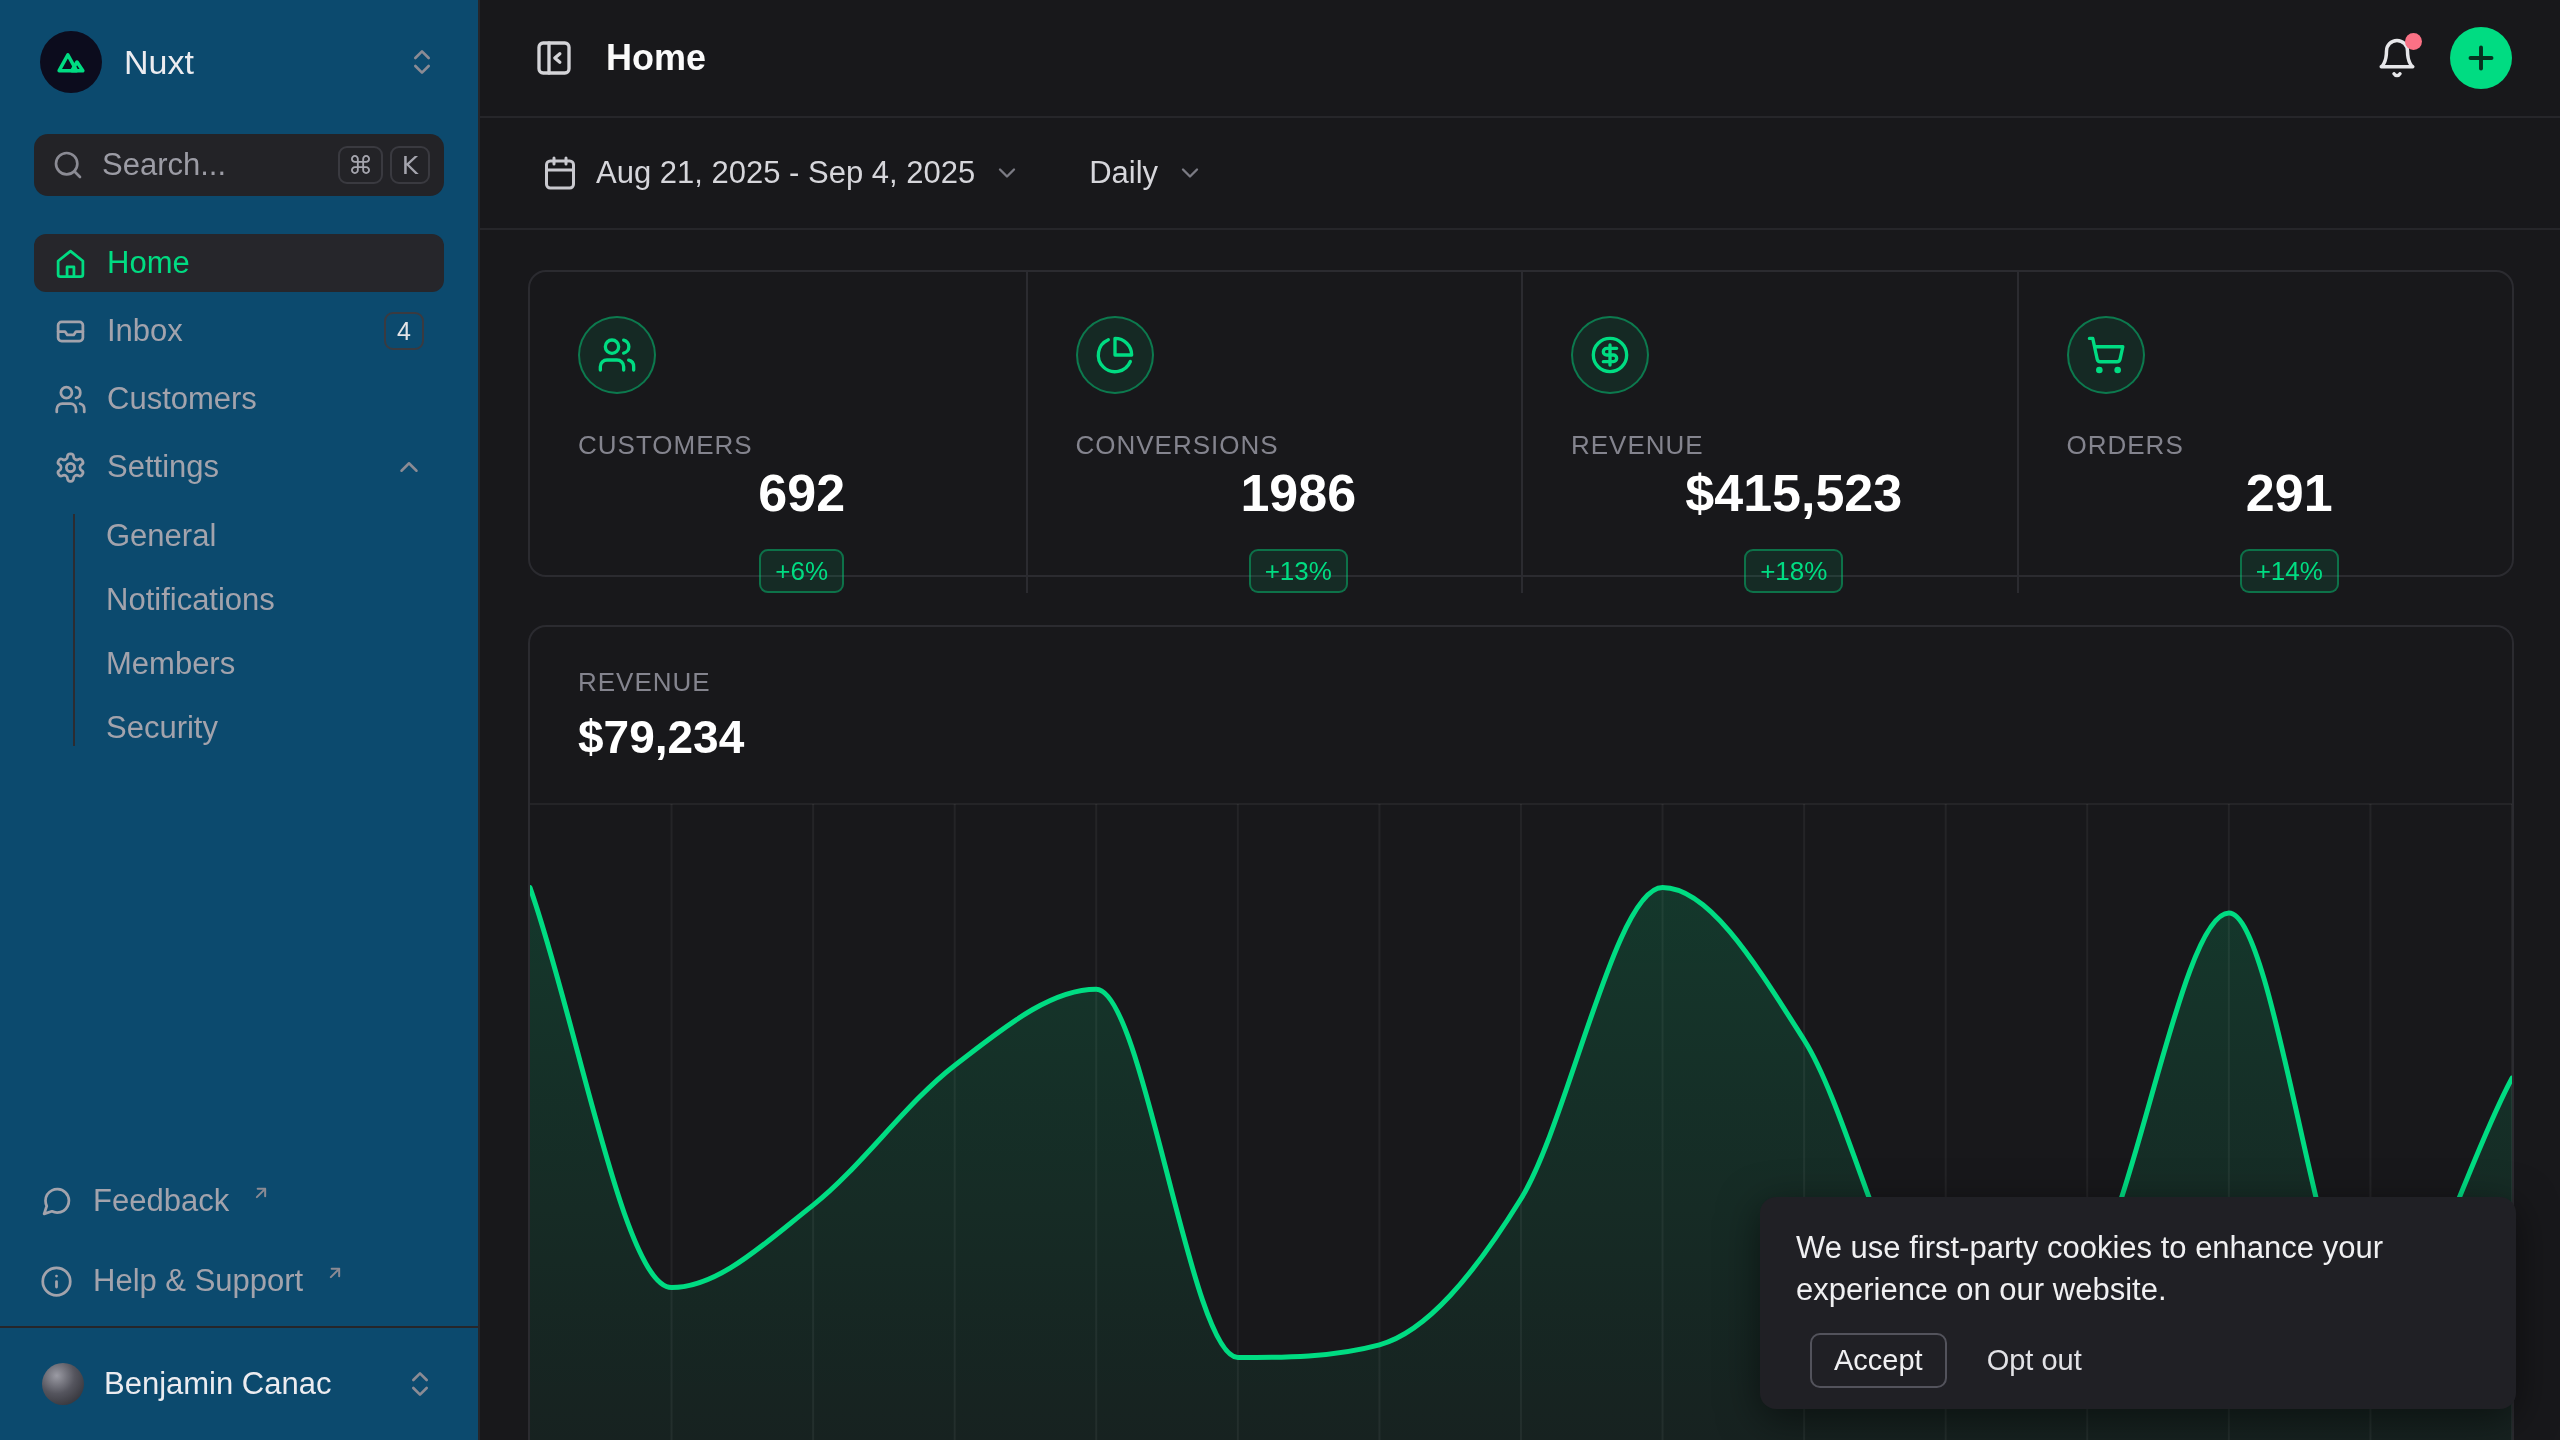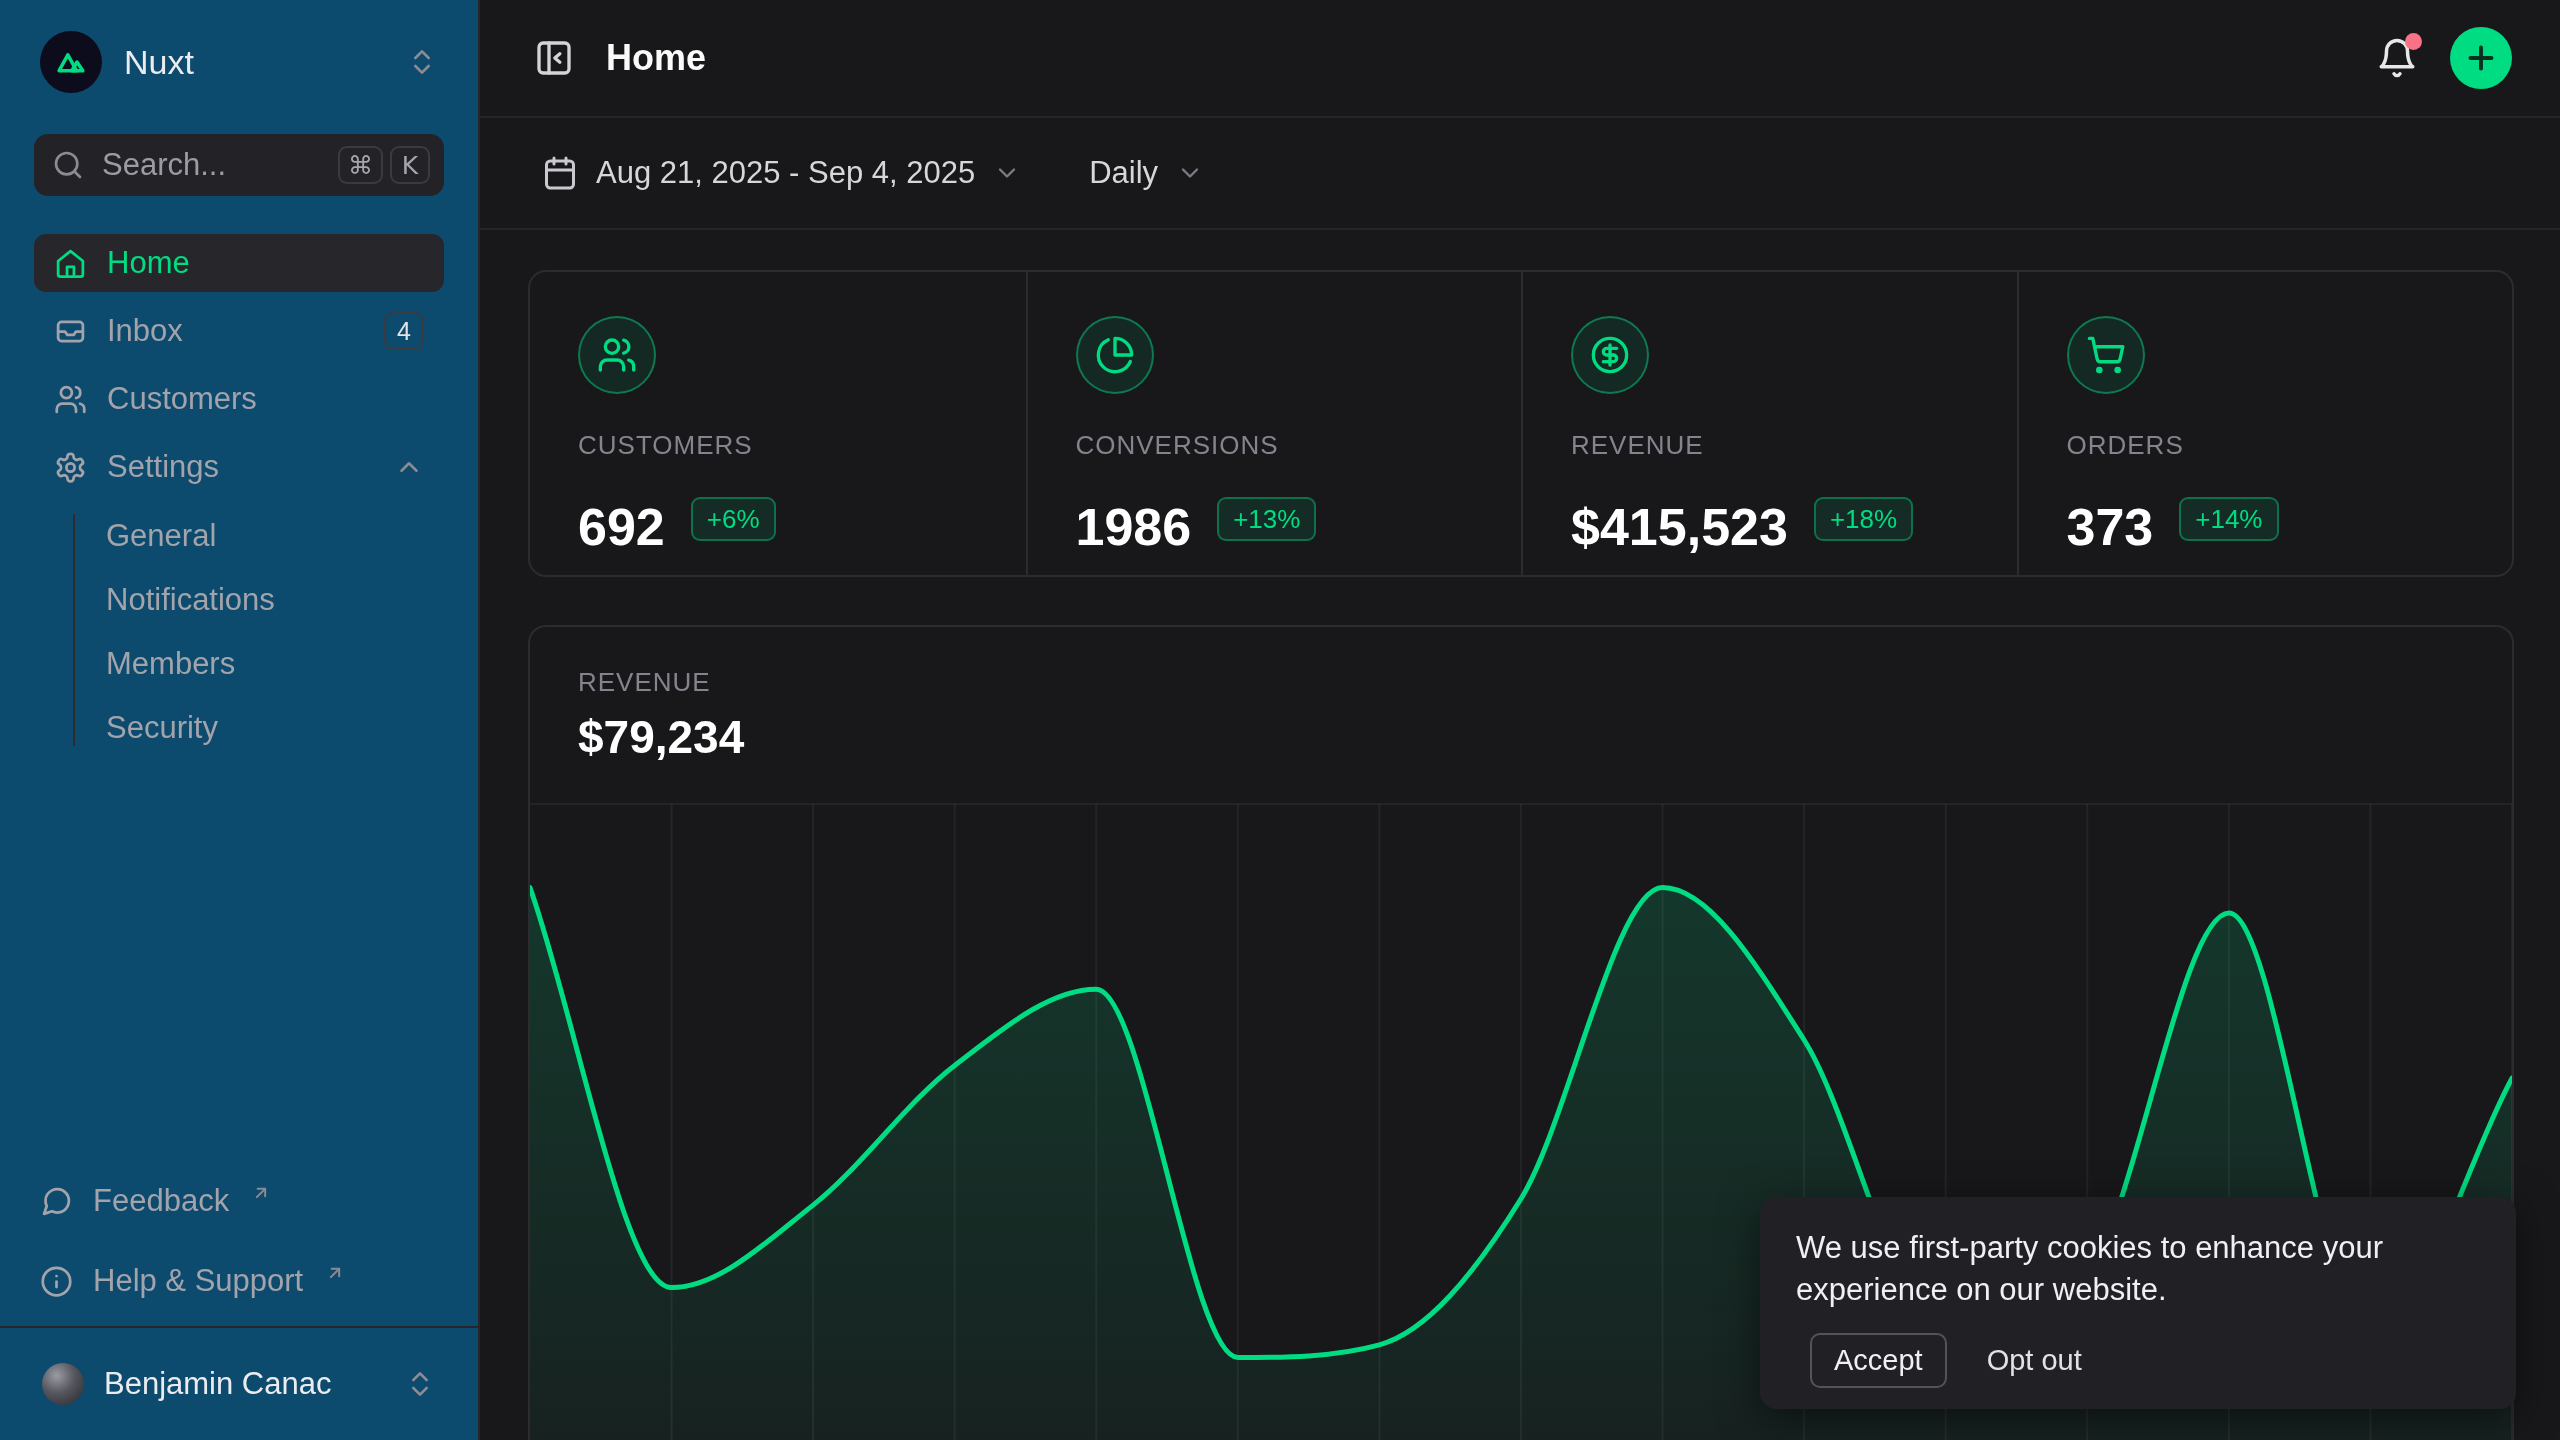--- a/index.html
+++ b/index.html
@@ -73,21 +73,21 @@
   .content { flex:1; padding:40px 46px 0 48px; position:relative; min-height:0; }
 
   .stats { display:grid; grid-template-columns:repeat(4,1fr); border:2px solid #2b2b30;
            border-radius:18px; height:307px; }
   .stat { padding:44px 0 0 48px; cursor:pointer; }
   .stat + .stat { border-left:2px solid #2b2b30; }
   .stat-ic { width:78px; height:78px; border-radius:50%; background:rgba(0,220,130,0.09);
              border:2px solid rgba(0,220,130,0.45); color:#00dc82; display:flex; align-items:center;
              justify-content:center; }
   .stat-lbl { margin-top:36px; font-size:26px; letter-spacing:1px; color:#84848e; font-weight:500; }
-  .stat-val-row { margin-top:36px; display:flex; align-items:flex-start; gap:26px; }
+  .stat-val-row { margin-top:2px; display:flex; align-items:center; gap:26px;flex-direction:column; }
   .stat-val { font-size:52px; font-weight:700; color:#ffffff; }
   .delta-badge { background:rgba(0,220,130,0.10); border:2px solid rgba(0,220,130,0.40);
                  color:#00dc82; font-size:26px; font-weight:500; border-radius:9px;
                  padding:7px 14px; line-height:1; }
 
   .chart-card { margin-top:48px; border:2px solid #2b2b30; border-bottom:none;
                 border-radius:18px 18px 0 0; height:815px; position:relative; overflow:hidden; }
   .chart-head { padding:40px 48px 0 48px; }
   .chart-lbl { font-size:26px; letter-spacing:1px; color:#84848e; font-weight:500; }
   .chart-val { margin-top:12px; font-size:46px; font-weight:700; color:#ffffff; }
@@ -359,21 +359,21 @@
         <div class="stat">
           <div class="stat-ic">
             <svg width="40" height="40" viewBox="0 0 24 24" fill="none" stroke="currentColor" stroke-width="2" stroke-linecap="round" stroke-linejoin="round">
               <circle cx="8" cy="21" r="1"></circle>
                 <circle cx="19" cy="21" r="1"></circle>
                 <path d="M2.05 2.05h2l2.66 12.42a2 2 0 0 0 2 1.58h9.78a2 2 0 0 0 1.95-1.57l1.65-7.43H5.12"></path>
             </svg>
           </div>
           <div class="stat-lbl">ORDERS</div>
           <div class="stat-val-row">
-            <span class="stat-val">373</span>
+            <span class="stat-val">291</span>
             <span class="delta-badge">+14%</span>
           </div>
         </div>
       </section>
 
       <section class="chart-card">
         <div class="chart-head">
           <div class="chart-lbl">REVENUE</div>
           <div class="chart-val">$79,234</div>
         </div>

